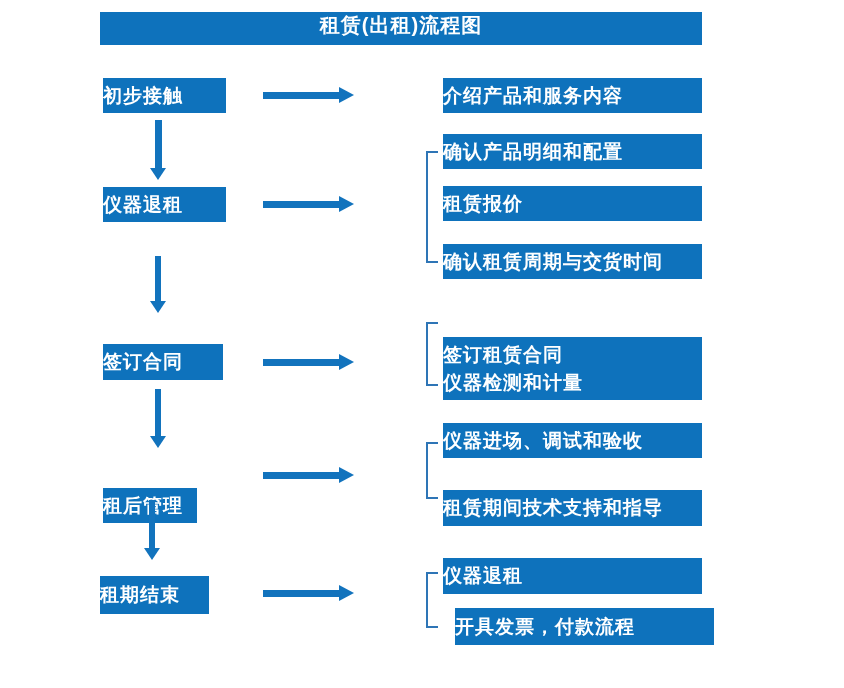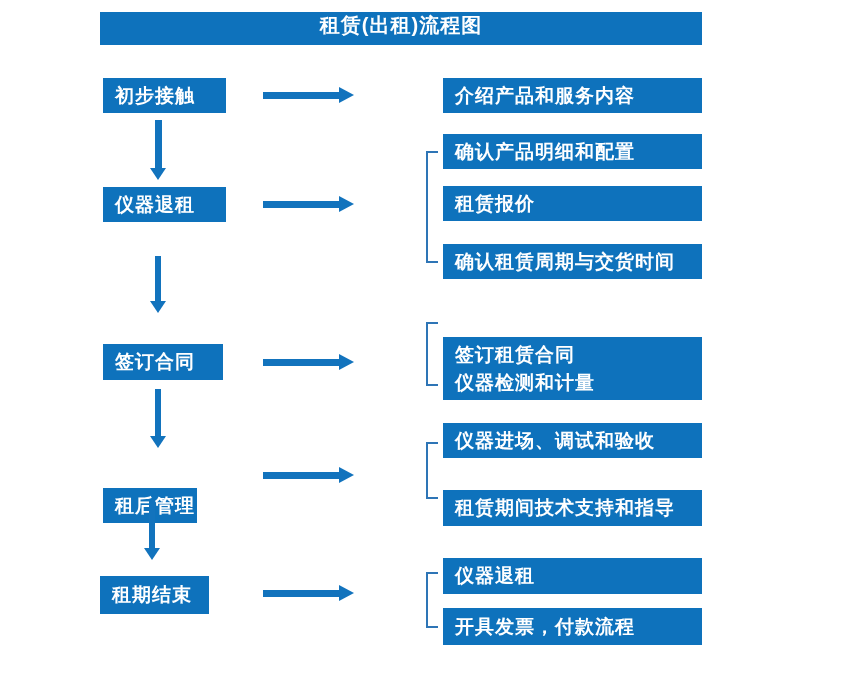--- a/index.html
+++ b/index.html
@@ -24,41 +24,41 @@
     background:var(--blue);
     color:#ffffff;font-weight:bold;font-size:20px;letter-spacing:1px;
     display:flex;align-items:flex-start;justify-content:center;
   }
   
   .node{
     position:absolute;
     background:var(--blue);
     color:#ffffff;font-weight:bold;font-size:19px;letter-spacing:1px;
     display:flex;align-items:center;
-    padding-left:12px;box-sizing:border-box;
+    box-sizing:border-box;
     white-space:nowrap;
   }
   
   .s1{left:103px;top:78px; width:123px;height:35px;}
   .s2{left:103px;top:187px;width:123px;height:35px;}
   .s3{left:103px;top:344px;width:120px;height:36px;}
   .s4{left:103px;top:488px;width:94px;height:35px;}
   .s5{left:100px;top:576px;width:109px;height:38px;}
   
   .detail{left:443px;width:259px;height:35px;}
   .d1{top:78px;}
   .d2{top:134px;}
   .d3{top:186px;}
   .d4{top:244px;}
   .d5{top:313px;margin-top:24px;}
   .d6{top:365px;}
   .d7{top:423px;}
   .d8{top:490px;height:36px;}
   .d9{top:558px;height:36px;}
-  .d10{top:608px;height:37px;}
+  .d10{top:608px;height:37px;margin-left:12px;}
   
   .h-arrow{
     position:absolute;left:263px;width:91px;height:16px;
     display:flex;align-items:center;
   }
   .h-arrow .shaft{flex:1;height:7px;background:var(--arrow);}
   .h-arrow .head{
     width:0;height:0;
     border-left:15px solid var(--arrow);
     border-top:8px solid transparent;

